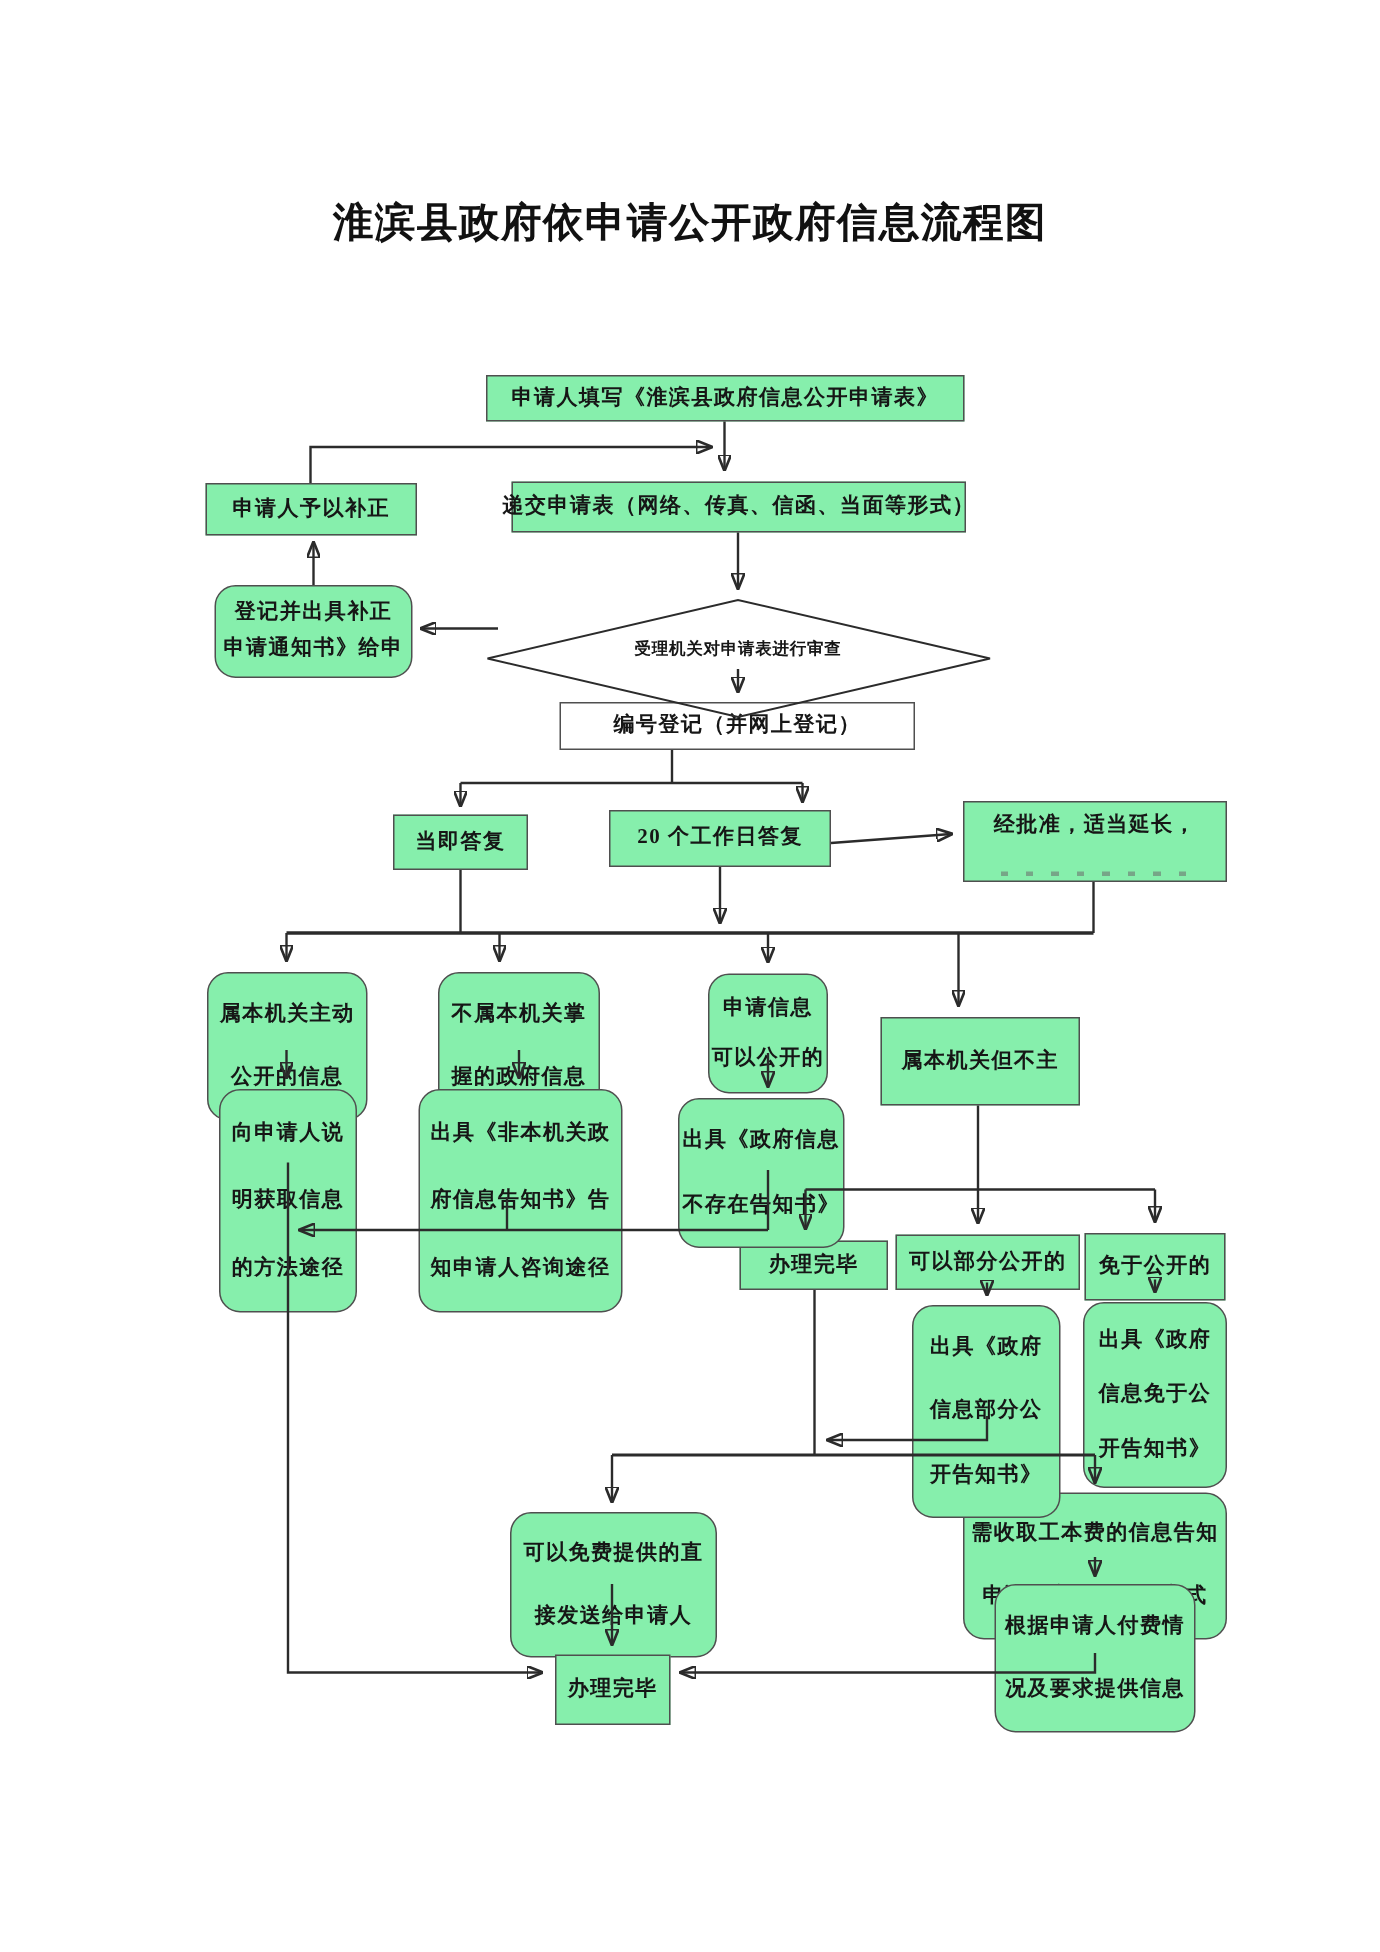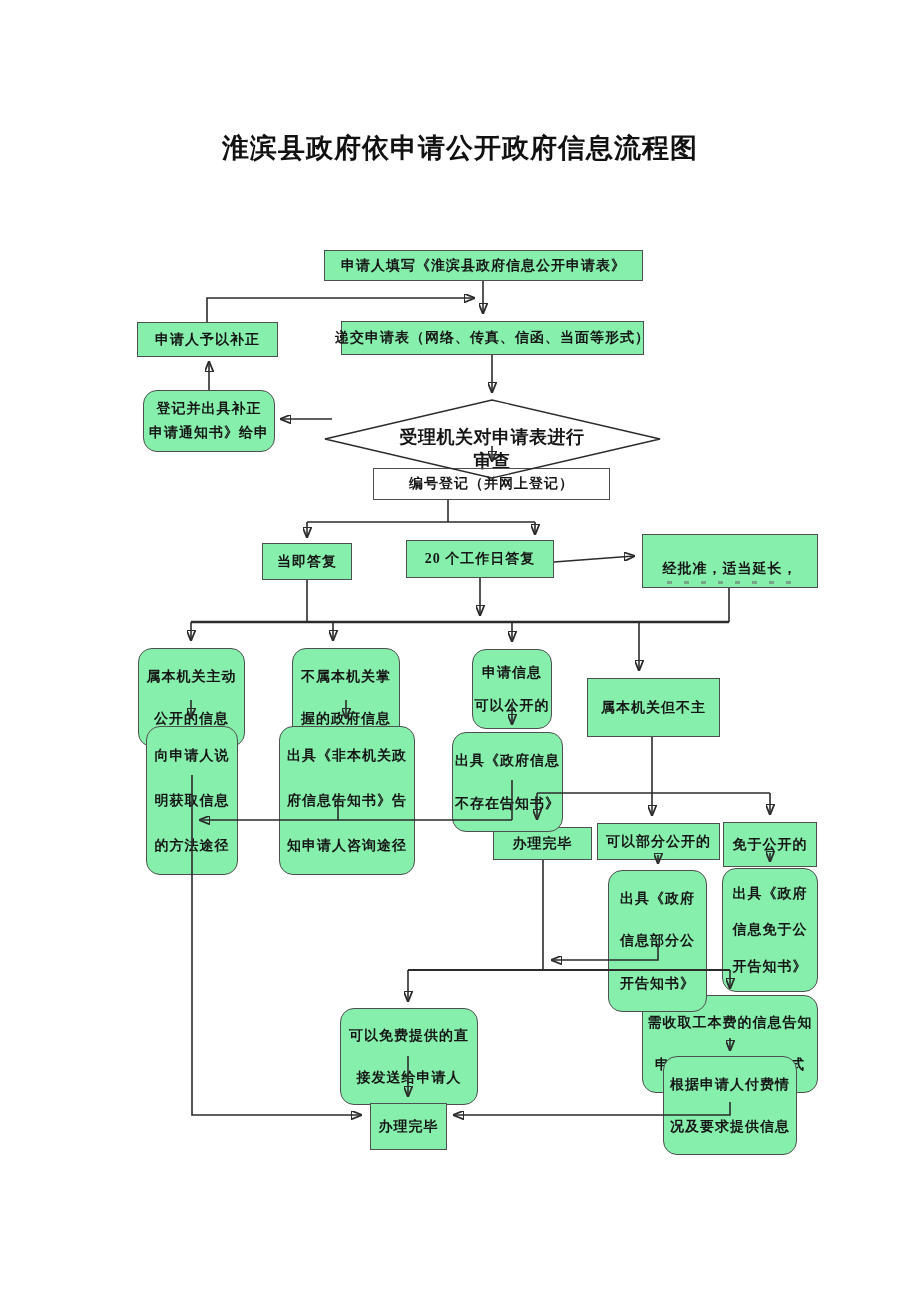--- a/index.html
+++ b/index.html
@@ -6,25 +6,25 @@
   #page{position:relative;width:920px;height:1301px;background:#ffffff;overflow:hidden;
         font-family:"Liberation Serif","DejaVu Serif",serif;color:#161616;}
   #doc-title{position:absolute;left:0;top:118px;width:920px;text-align:center;
         font-size:27px;font-weight:bold;letter-spacing:1px;color:#111;margin-top:12px;}
   .box{position:absolute;box-sizing:border-box;border:1.4px solid #4f4f4f;background:#86efac;
         display:flex;flex-direction:column;align-items:center;justify-content:center;
         font-size:14px;font-weight:bold;letter-spacing:1px;line-height:1.25;
         text-align:center;color:#161616;}
   .box .ln{white-space:nowrap;}
   .tall{justify-content:space-around;padding:6px 0;border-radius:14px;}
-  .toprow{justify-content:flex-start;padding-top:25px;}
+  .toprow{justify-content:flex-start;padding-top:7px;}
   .frag{display:block;margin-top:auto;margin-bottom:3px;width:72%;height:3px;opacity:.55;
         background:repeating-linear-gradient(90deg,#6a6a6a 0 5px,transparent 5px 17px);}
   #diamond-label{position:absolute;left:397px;top:425px;width:190px;text-align:center;
-        font-size:18px;font-weight:bold;letter-spacing:.5px;color:#161616;}
+        font-size:11px;font-weight:bold;letter-spacing:.5px;color:#161616;}
   #connectors{position:absolute;left:0;top:0;pointer-events:none;}
   #connectors path,#connectors polygon{fill:none;stroke:#2b2b2b;stroke-width:1.6px;}
   #connectors polygon{stroke-width:1.3px;}
   .thick{stroke-width:2.4px !important;}
   .mid{stroke-width:2.1px !important;}
 </style>
 </head>
 <body>
 
 <div id="page">

